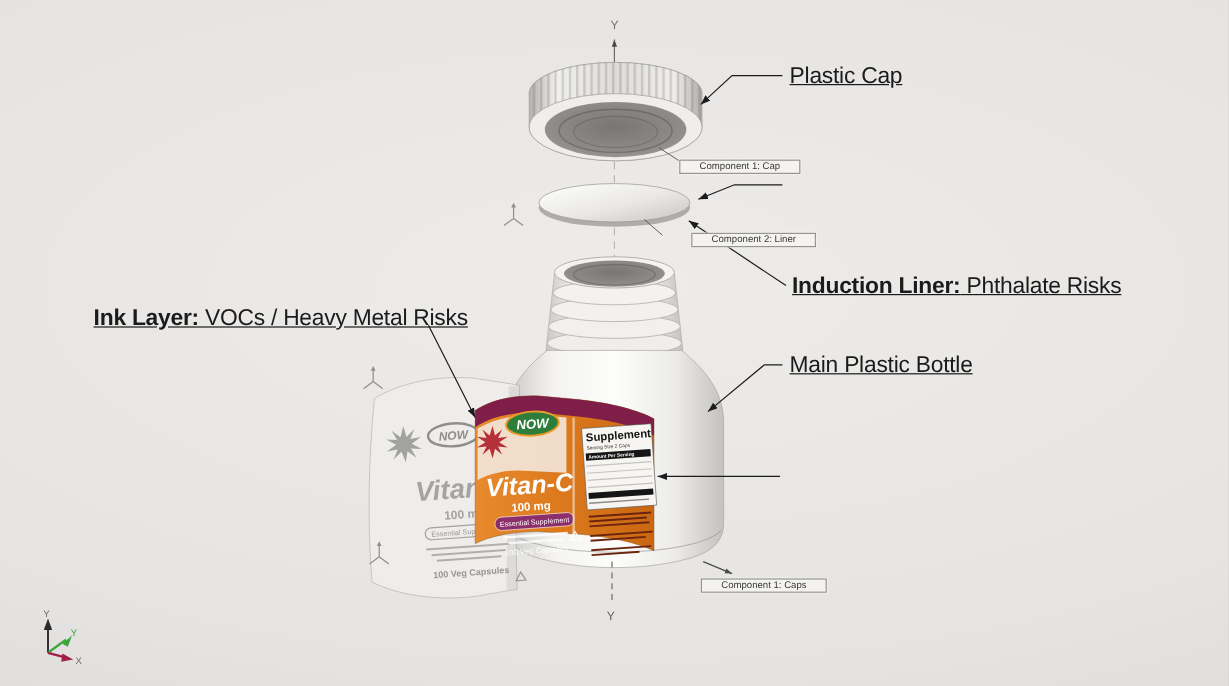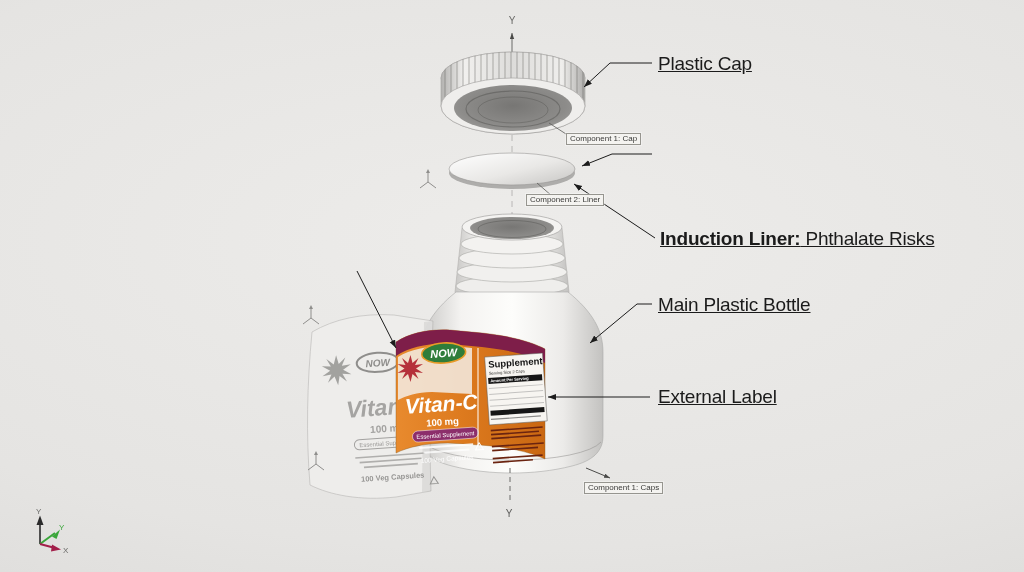--- a/index.html
+++ b/index.html
@@ -8,21 +8,21 @@
     font-family:"Liberation Sans",sans-serif;
     background:radial-gradient(ellipse 120% 90% at 50% 42%, #edecea 0%, #e5e4e2 60%, #d9d8d6 100%);
   }
   .stage svg{position:absolute;left:0;top:0;}
   .callout{
     position:absolute;color:#1b1b1b;font-size:19px;line-height:22px;
     letter-spacing:-0.2px;white-space:nowrap;text-decoration:underline;
   }
   .callout b{font-weight:700;}
   .ctag{
-    position:absolute;font-size:8px;line-height:10px;padding:0 3px;
+    position:absolute;font-size:8px;line-height:10px;padding:0 16px;
     color:#3a3a38;background:#f4f3f0;border:1px solid #96958f;
     white-space:nowrap;box-shadow:0 0 0 1px rgba(255,255,255,.35);
   }
   .svgtxt{font-family:"Liberation Sans",sans-serif;}
 </style>
 </head>
 <body>
 
 <div class="stage">
 
@@ -206,27 +206,27 @@
 
 <div class="callout" style="left:658px;top:53px">
   <span>Plastic Cap</span>
 </div>
 <div class="callout" style="left:658px;top:294px">
   <span>Main Plastic Bottle</span>
 </div>
 <div class="callout" style="left:660px;top:228px">
   <b>Induction Liner:</b><span> Phthalate Risks</span>
 </div>
-<div class="callout" style="left:658px;top:386px">
-  <span>External Label</span>
+<div class="callout" style="left:78px;top:255px">
+  <b>Ink Layer:</b><span> VOCs / Heavy Metal Risks</span>
 </div>
 
 <div class="ctag" style="left:566px;top:133px">
   <span>Component 1: Cap</span>
 </div>
-<div class="ctag" style="left:526px;top:194px">
+<div class="ctag" style="left:576px;top:194px">
   <span>Component 2: Liner</span>
 </div>
 <div class="ctag" style="left:584px;top:482px">
   <span>Component 1: Caps</span>
 </div>
 
 </div>
 
 </body></html>

